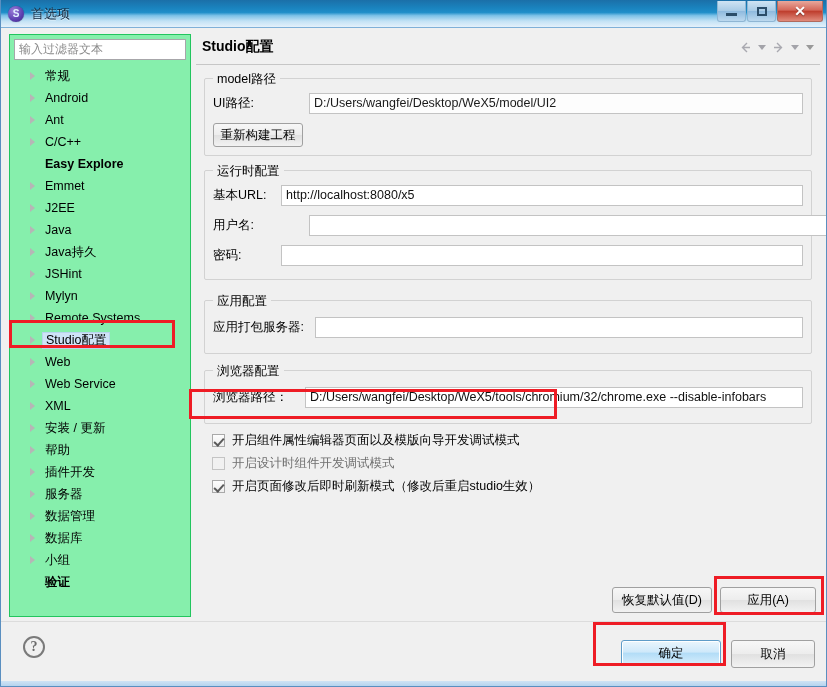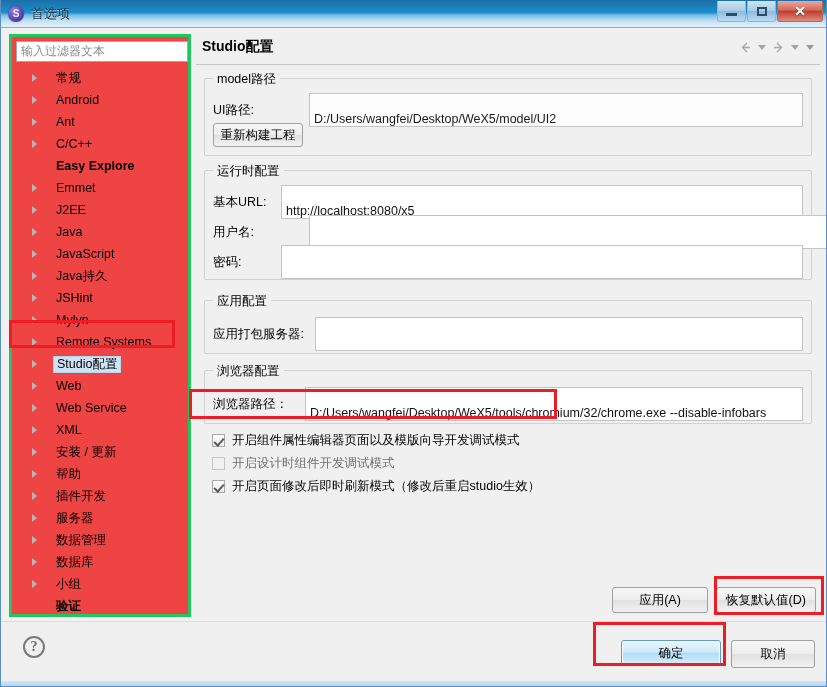--- a/index.html
+++ b/index.html
@@ -88,22 +88,22 @@
     height: 595px;
     background: #f0f0f0;
   }
 
   
   #left-pane {
     position: absolute;
     left: 8px; top: 6px;
     width: 182px;
     height: 583px;
-    background: #ef4444;
-    border: 3px solid #22c55e;
+    background: #86efac;
+    border: 1px solid #22c55e;
     box-sizing: border-box;
   }
   #filter-input {
     position: absolute;
     left: 4px; top: 4px;
     width: 172px; height: 21px;
     box-sizing: border-box;
     border: 1px solid #a7a6aa;
     background: #fff;
     font-family: "Liberation Sans", sans-serif;
@@ -115,21 +115,21 @@
   #tree {
     position: absolute;
     left: 0; top: 30px;
     right: 0; bottom: 0;
     overflow: hidden;
   }
   .tree-item {
     height: 22px;
     display: flex;
     align-items: center;
-    padding-left: 18px;
+    padding-left: 9px;
     box-sizing: border-box;
     position: relative;
   }
   .tree-item .arrow {
     position: absolute;
     left: 20px;
     width: 0; height: 0;
     border-left: 5px solid #b6b6b6;
     border-top: 4px solid transparent;
     border-bottom: 4px solid transparent;
@@ -220,21 +220,21 @@
     font-size: 12.5px;
     color: #000;
     white-space: nowrap;
   }
   .ftext {
     box-sizing: border-box;
     border: 1px solid #c3c3c3;
     background: #ffffff;
     height: 21px;
     line-height: 19px;
-    padding: 16px 4px;
+    padding: 0 4px;
     font-size: 12.5px;
     color: #111;
     overflow: hidden;
     white-space: nowrap;
   }
   .ftext.readonly { background: #fdfdfd; color: #1a1a1a; }
 
   .btn {
     box-sizing: border-box;
     border: 1px solid #a0a0a0;
@@ -387,24 +387,20 @@
             <span class="arrow"></span>
             <span class="tlabel">Emmet</span>
           </div>
           <div class="tree-item">
             <span class="arrow"></span>
             <span class="tlabel">J2EE</span>
           </div>
           <div class="tree-item">
             <span class="arrow"></span>
             <span class="tlabel">Java</span>
-          </div>
-          <div class="tree-item">
-            <span class="arrow"></span>
-            <span class="tlabel">JavaScript</span>
           </div>
           <div class="tree-item">
             <span class="arrow"></span>
             <span class="tlabel">Java持久</span>
           </div>
           <div class="tree-item">
             <span class="arrow"></span>
             <span class="tlabel">JSHint</span>
           </div>
           <div class="tree-item">
@@ -535,22 +531,22 @@
       <div class="chk-row" style="top:444px;">
         <span class="cbox checked"></span>
         <span class="chk-label">开启页面修改后即时刷新模式（修改后重启studio生效）</span>
       </div>
       <div class="chk-row dim" style="top:421px;">
         <span class="cbox disabled"></span>
         <span class="chk-label">开启设计时组件开发调试模式</span>
       </div>
 
       <div id="apply-row">
+        <div class="btn" style="width:100px; height:26px;">恢复默认值(D)</div>
         <div class="btn" style="width:96px; height:26px;">应用(A)</div>
-        <div class="btn" style="width:100px; height:26px;">恢复默认值(D)</div>
       </div>
 
     </div>
   </div>
 
   <div id="bottombar">
     <div id="help-icon">?</div>
     <div id="okcancel">
       <div class="btn default-btn" style="width:100px; height:26px;">确定</div>
       <div class="btn" style="width:84px; height:28px;">取消</div>

